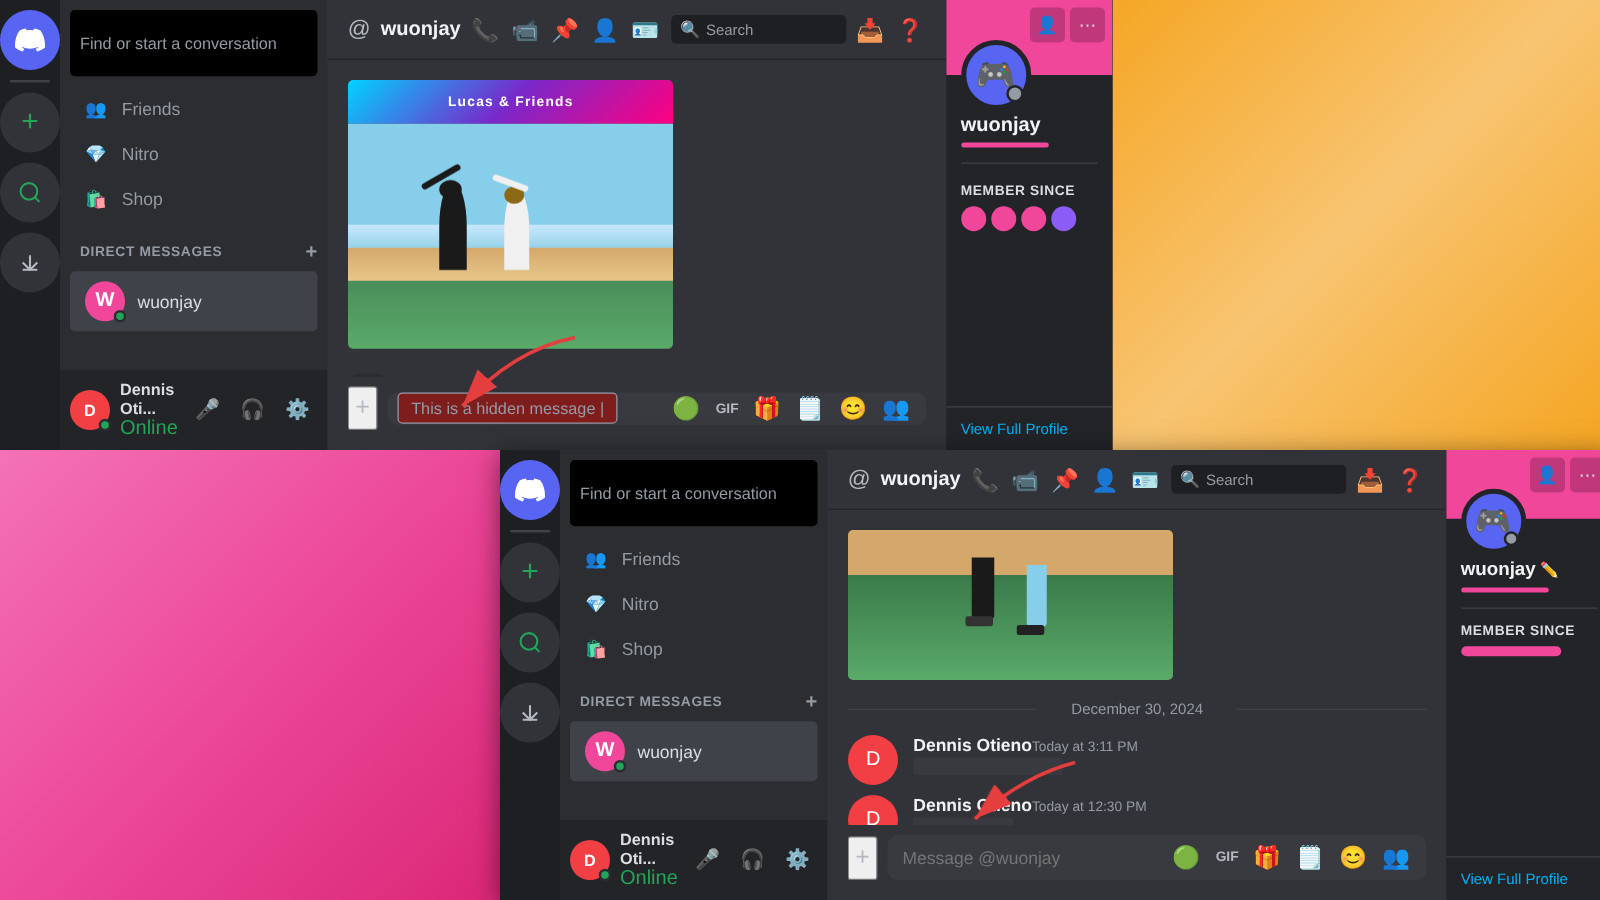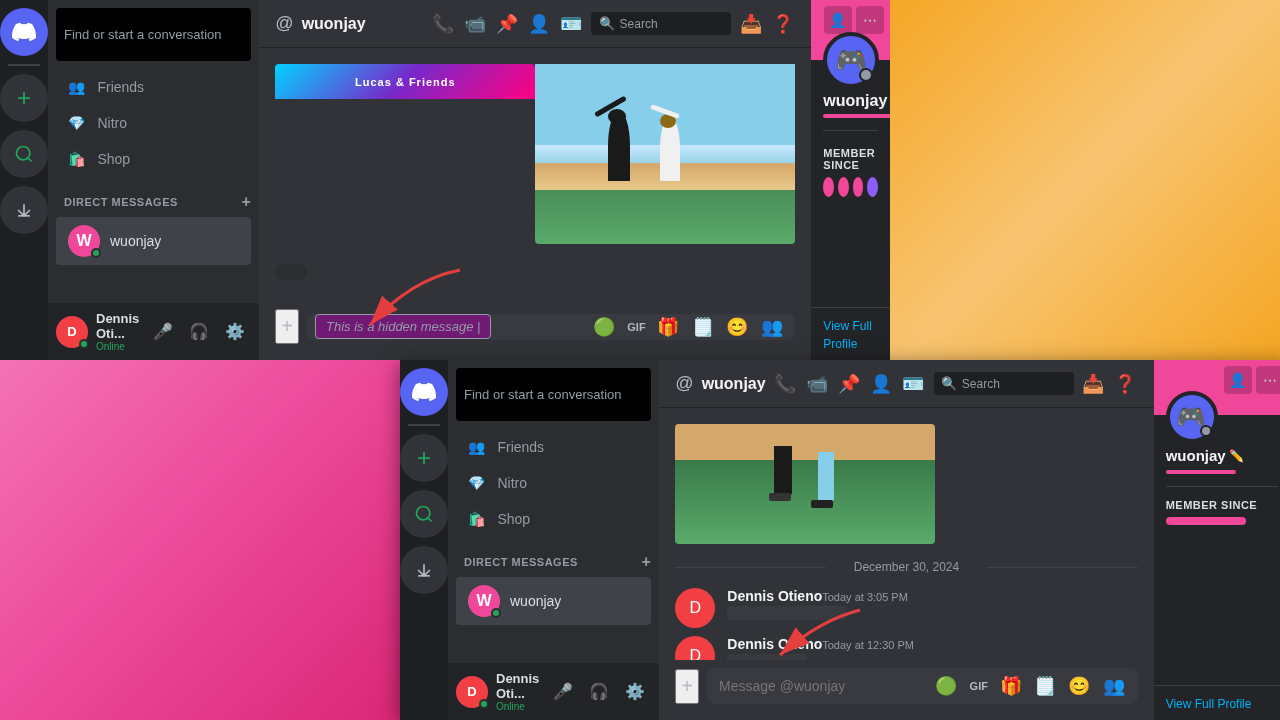--- a/index.html
+++ b/index.html
@@ -160,21 +160,21 @@
       padding: 8px;
       background: #232428;
       display: flex; align-items: center;
       gap: 8px;
     }
 
     .user-status-bar .user-info {
       flex: 1;
     }
     .user-status-bar .username { font-size: 13px; color: #dbdee1; font-weight: 600; }
-    .user-status-bar .status-text { font-size: 10px; color: #23a559; }
+    .user-status-bar .status-text { font-size: 16px; color: #23a559; }
 
     .status-controls {
       display: flex; gap: 4px;
     }
     .status-btn {
       width: 32px; height: 32px;
       border-radius: 4px;
       background: transparent;
       border: none;
       color: #b5bac1;
@@ -346,27 +346,26 @@
       pointer-events: none;
       z-index: 30;
     }
 
     .username-edit-icon {
       font-size: 12px; color: #949ba4; cursor: pointer; margin-left: 4px;
     }
 
     
     .hidden-msg-box {
-      background: #701a75;
+      background: #7f1d1d;
       border: 1px solid #949ba4;
       border-radius: 4px;
       padding: 4px 10px;
       color: #949ba4;
       font-size: 13px;
-      font-style: italic;
       display: inline-block;
     }
   </style>
 </head>
 <body>
 
 <div class="bg-gradient"></div>
 <div class="bg-gradient-bottom"></div>
 
 <div class="discord-window-top">
@@ -453,21 +452,21 @@
           <span>🔍</span>
           <span style="font-size:12px;color:#949ba4;">Search</span>
         </div>
         <div class="header-btn">📥</div>
         <div class="header-btn">❓</div>
       </div>
     </div>
 
     <div class="chat-messages">
 
-      <div style="display:flex;flex-direction:row;align-items:flex-start;margin-bottom:8px;justify-content:flex-end;">
+      <div style="display:flex;flex-direction:column;align-items:flex-start;margin-bottom:8px;justify-content:flex-end;">
         <div style="width:260px;height:35px;background:linear-gradient(135deg,#00d2ff,#7928ca,#ff0080);border-radius:4px 4px 0 0;display:flex;align-items:center;justify-content:center;gap:6px;">
           <span style="color:white;font-weight:bold;font-size:11px;letter-spacing:1px;">Lucas &amp; Friends</span>
         </div>
 
         <div style="width:260px;height:180px;background:linear-gradient(180deg,#87ceeb 0%,#87ceeb 45%,#c8e8ff 45%,#98d4e8 55%,#d4a86a 55%,#e8c88a 70%,#4a8e5a 70%,#5aaa6a 100%);position:relative;overflow:hidden;border-radius:0 0 4px 4px;">
 
           <div style="position:absolute;bottom:35%;left:28%;width:22px;height:70px;background:#1a1a1a;border-radius:50% 50% 0 0;"></div>
           <div style="position:absolute;bottom:35%;left:28%;width:18px;height:15px;background:#1a1a1a;border-radius:50%;top:25%;"></div>
           <div style="position:absolute;bottom:35%;left:48%;width:20px;height:65px;background:#f0f0f0;border-radius:50% 50% 0 0;"></div>
           <div style="position:absolute;bottom:35%;left:48%;width:16px;height:14px;background:#8b6914;border-radius:50%;top:28%;"></div>
@@ -649,21 +648,21 @@
 
       <div class="date-divider">
         <span>December 30, 2024</span>
       </div>
 
       <div class="chat-msg">
         <div class="chat-msg-avatar" style="background:#f23f43;">D</div>
         <div class="chat-msg-content">
           <div class="chat-msg-header">
             <span class="chat-msg-username">Dennis Otieno</span>
-            <span class="chat-msg-time">Today at 3:05 PM</span>
+            <span class="chat-msg-time">Today at 3:11 PM</span>
           </div>
           <div class="chat-msg-text" style="height:14px;width:120px;background:#383a40;border-radius:3px;"></div>
         </div>
       </div>
 
       <div class="chat-msg">
         <div class="chat-msg-avatar" style="background:#f23f43;">D</div>
         <div class="chat-msg-content">
           <div class="chat-msg-header">
             <span class="chat-msg-username">Dennis Otieno</span>

